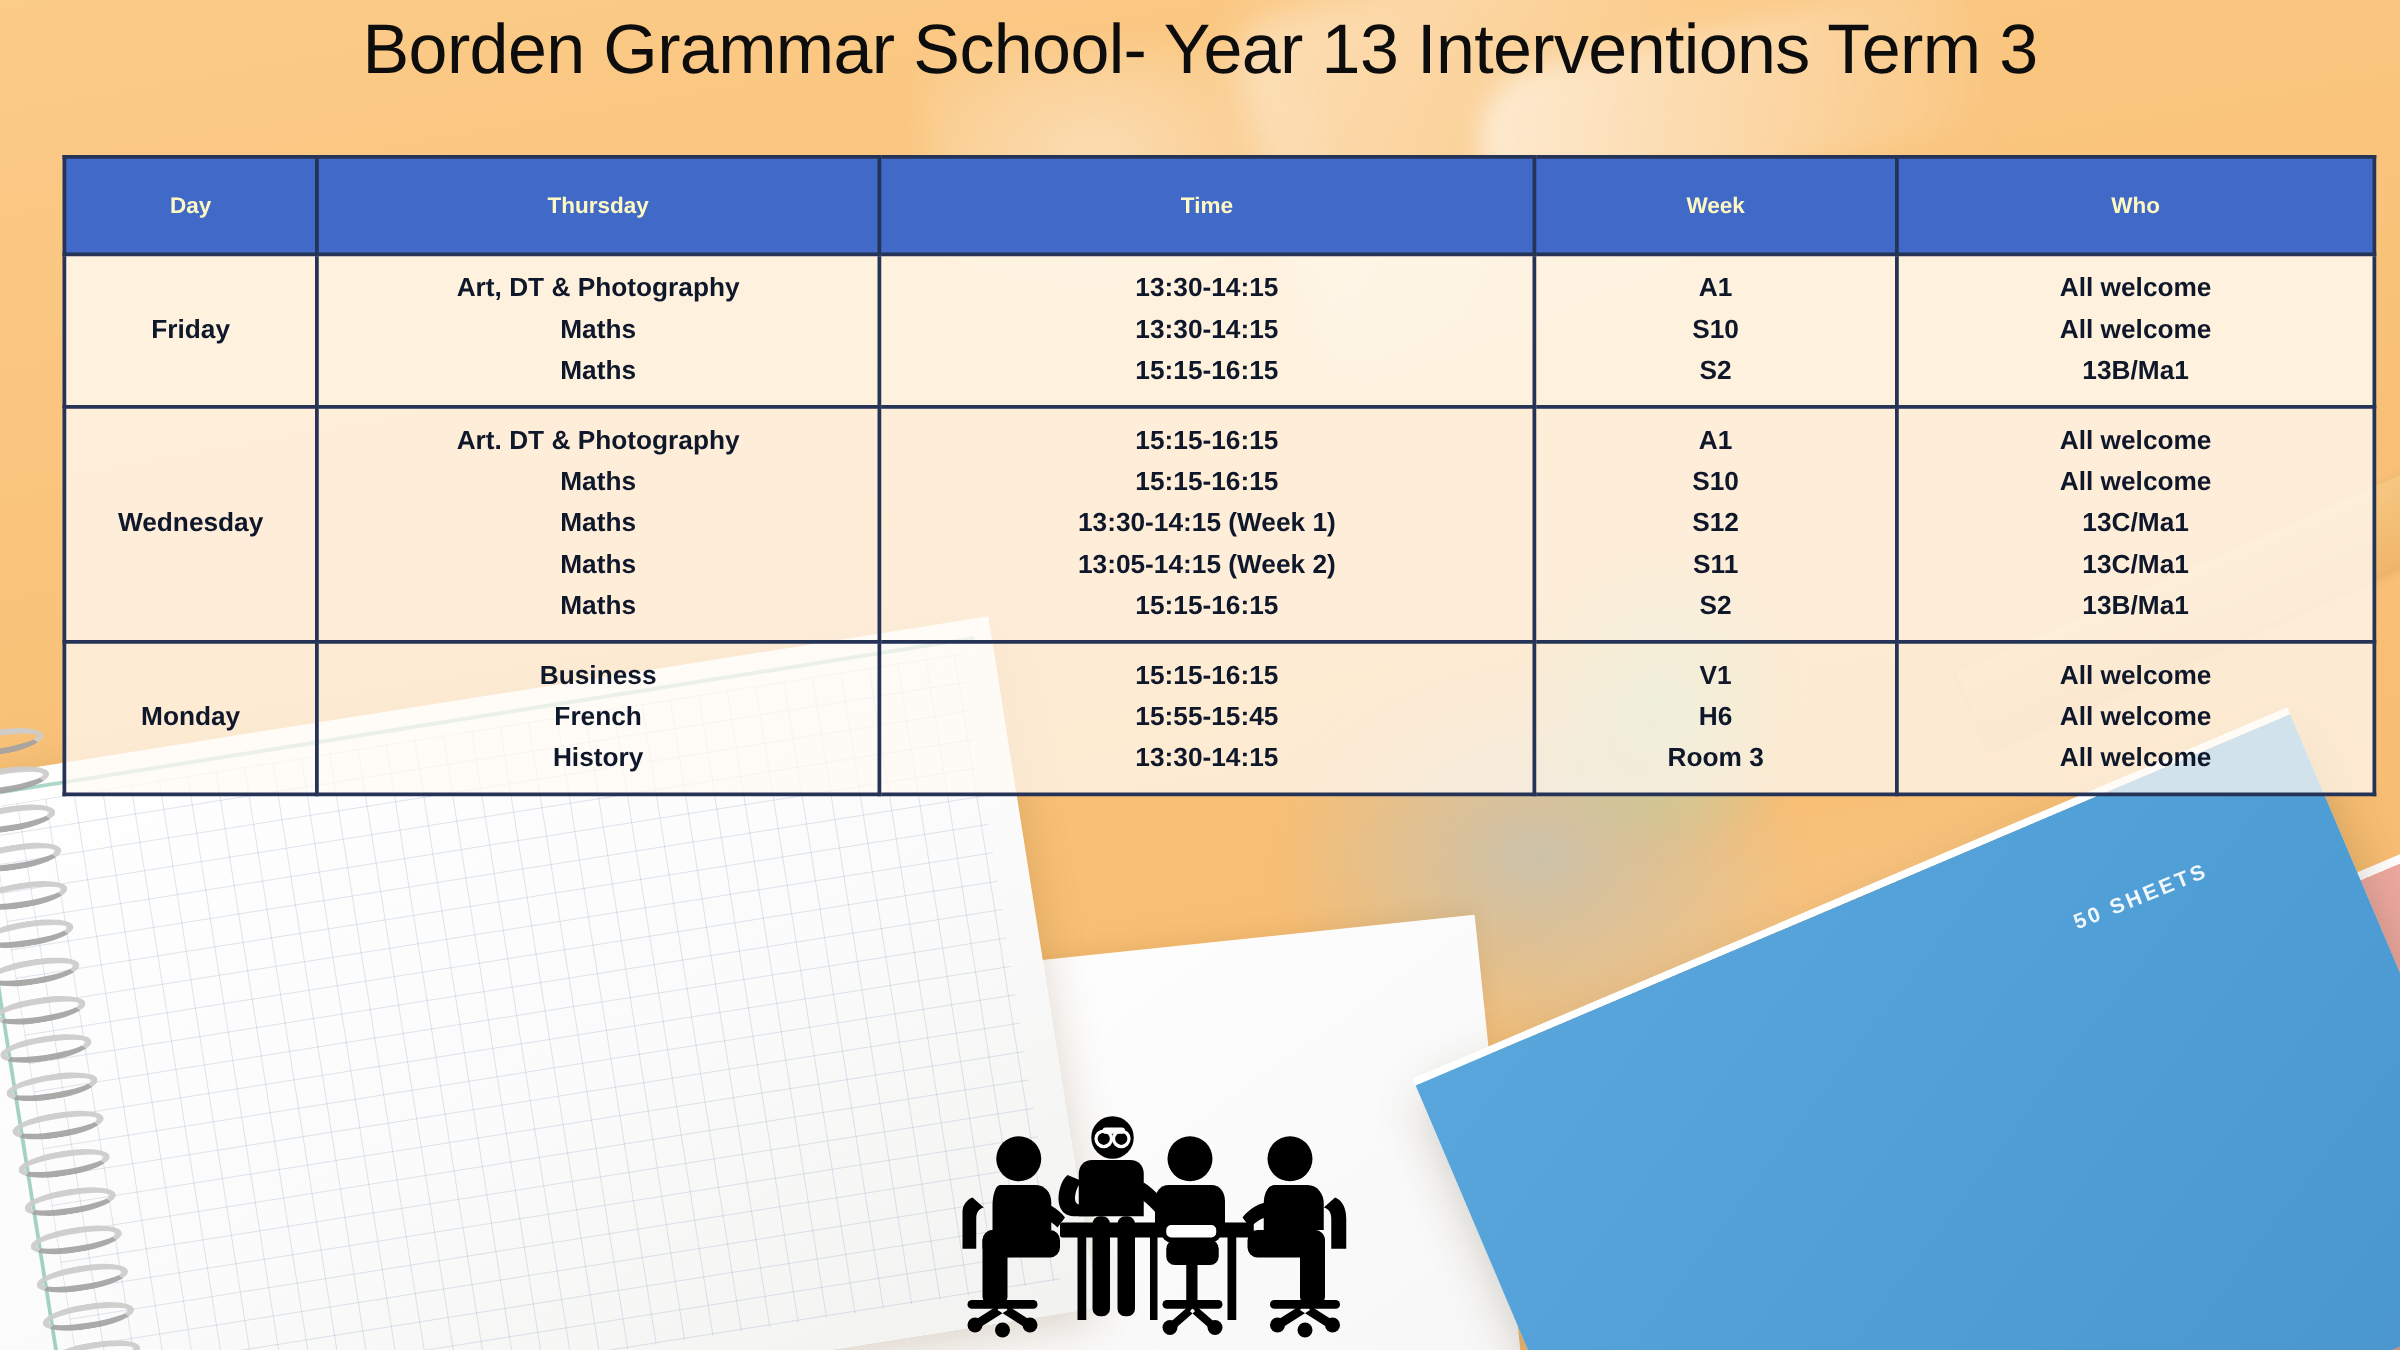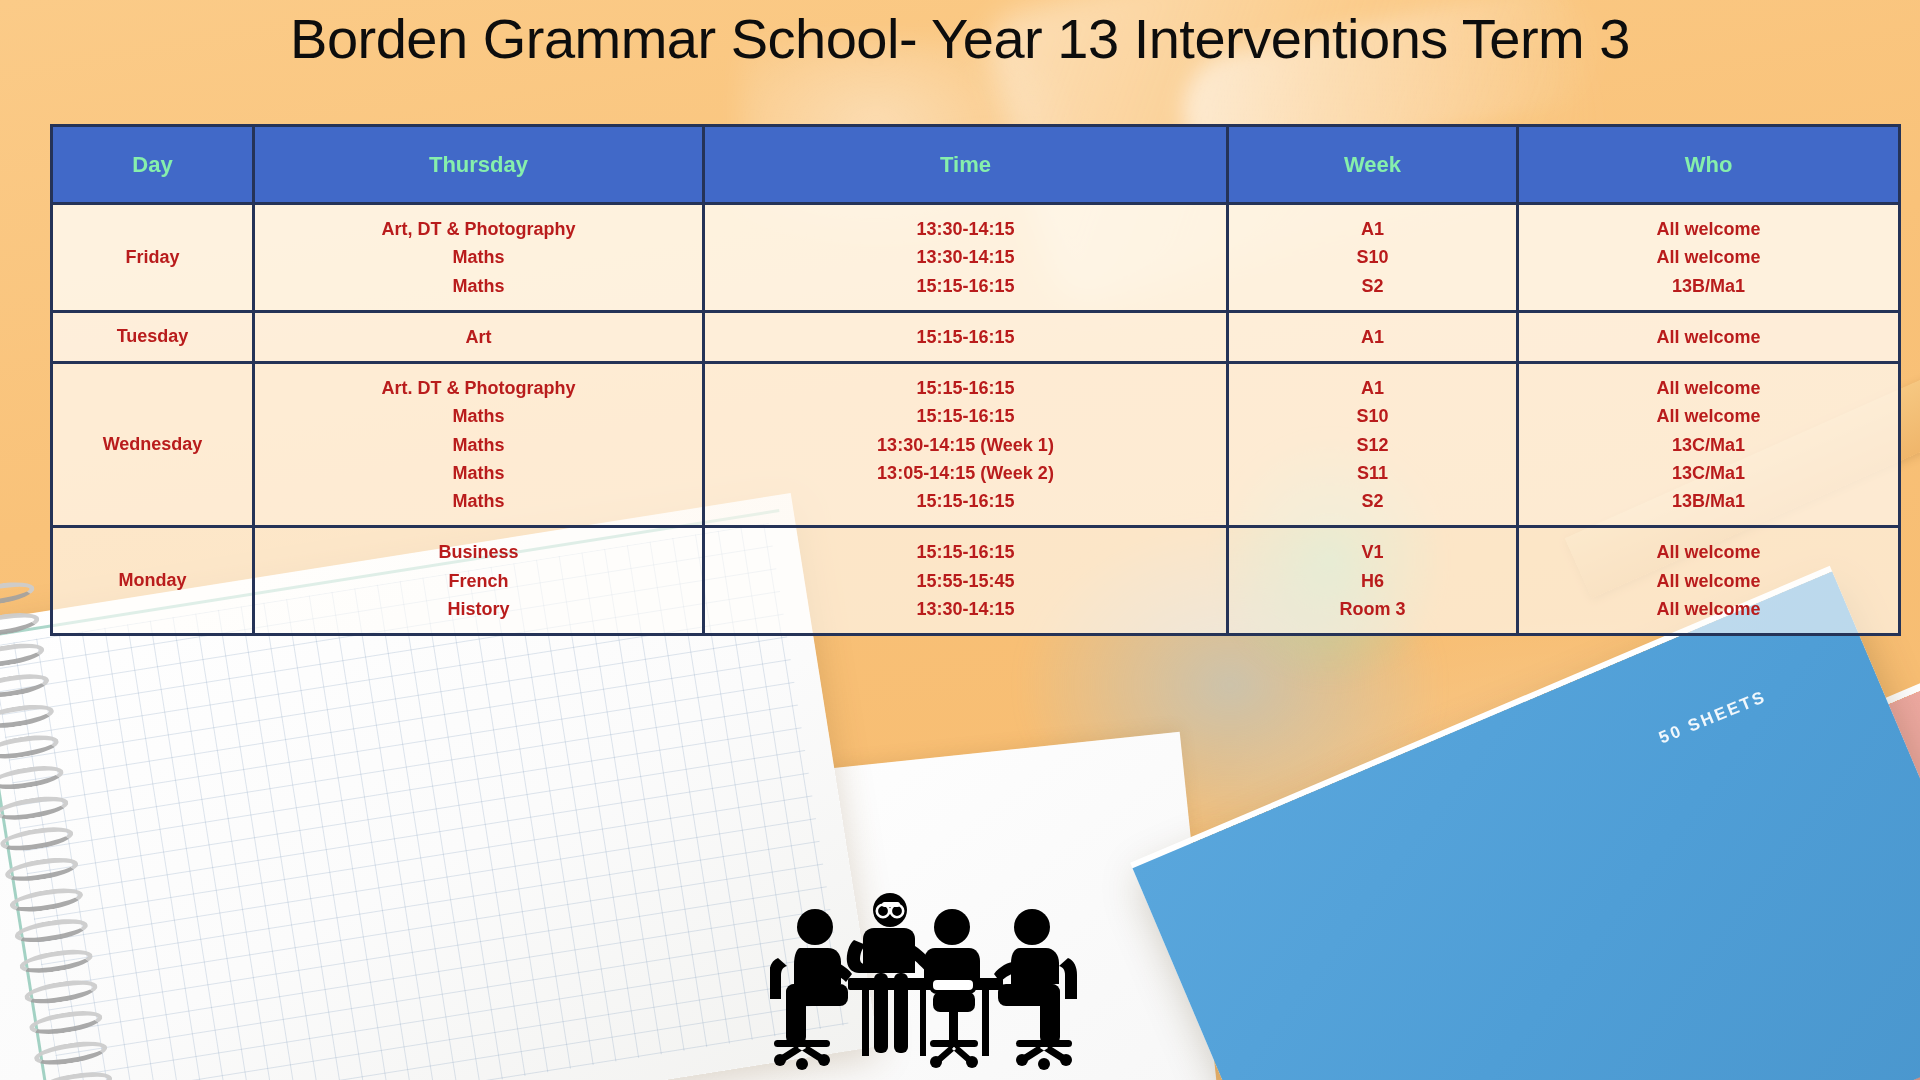--- a/index.html
+++ b/index.html
@@ -123,26 +123,26 @@
     letter-spacing:-0.5px; line-height:1.1;
     white-space:nowrap;
   }
 
   
   #table-wrap { position:absolute; left:50px; top:124px; width:1848px; z-index:5; }
   table { border-collapse:collapse; width:100%; table-layout:fixed; }
   th,td {
     border:3px solid #253357;
     text-align:center; vertical-align:middle;
-    font-size:18px; font-weight:700; color:#b91c1c;
+    font-size:21px; font-weight:700; color:#0f172a;
     padding:10px 6px;
   }
   thead th {
-    background:#4169c8; color:#86efac;
-    height:78px; font-size:22px; font-weight:700;
+    background:#4169c8; color:#fef9c3;
+    height:78px; font-size:18px; font-weight:700;
   }
   tbody td { background:rgba(255,252,246,.80); }
   tbody tr:nth-child(2) td { background:rgba(255,250,244,.78); }
   tbody tr:nth-child(3) td { background:rgba(255,249,243,.74); }
   tbody tr:nth-child(4) td { background:rgba(255,253,250,.62); }
   tbody tr:nth-child(5) td { background:rgba(255,254,252,.60); }
   td .line { display:block; line-height:1.57; white-space:nowrap; }
   col.c-day     { width:202px; }
   col.c-subject { width:450px; }
   col.c-time    { width:524px; }
@@ -233,35 +233,20 @@
             <span class="line">S10</span>
             <span class="line">S2</span>
           </td>
           <td>
             <span class="line">All welcome</span>
             <span class="line">All welcome</span>
             <span class="line">13B/Ma1</span>
           </td>
         </tr>
         <tr>
-          <td>Tuesday</td>
-          <td>
-            <span class="line">Art</span>
-          </td>
-          <td>
-            <span class="line">15:15-16:15</span>
-          </td>
-          <td>
-            <span class="line">A1</span>
-          </td>
-          <td>
-            <span class="line">All welcome</span>
-          </td>
-        </tr>
-        <tr>
           <td>Wednesday</td>
           <td>
             <span class="line">Art. DT &amp; Photography</span>
             <span class="line">Maths</span>
             <span class="line">Maths</span>
             <span class="line">Maths</span>
             <span class="line">Maths</span>
           </td>
           <td>
             <span class="line">15:15-16:15</span>

